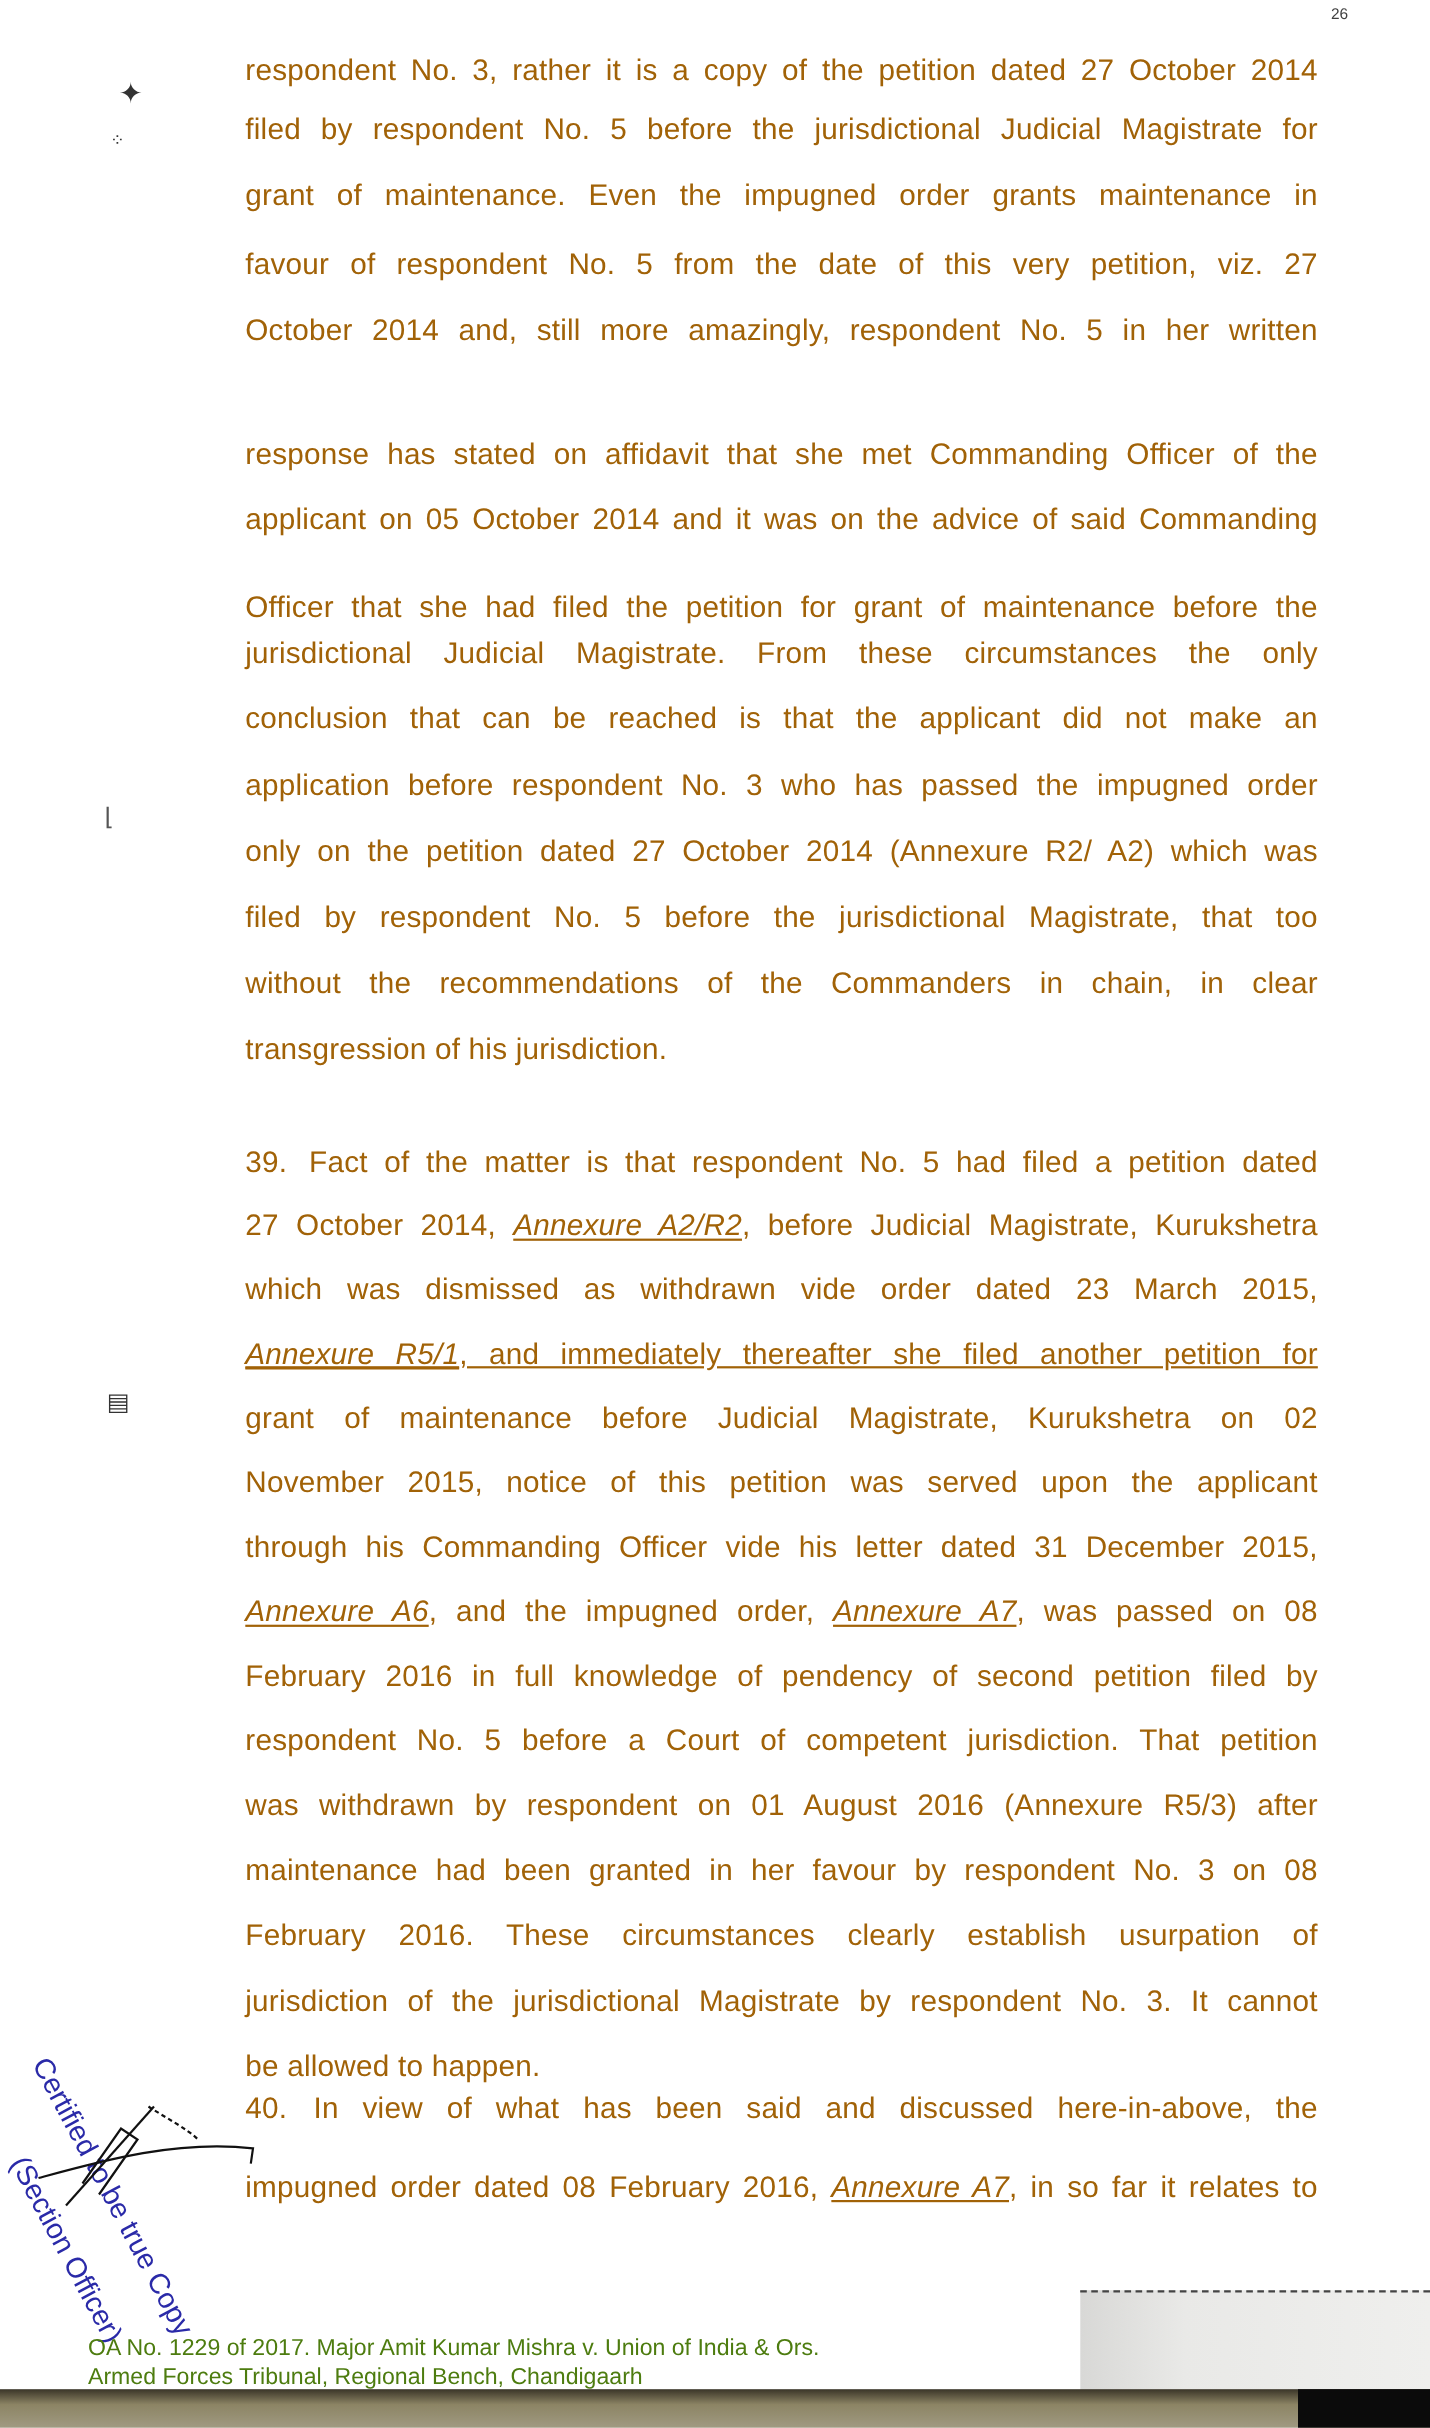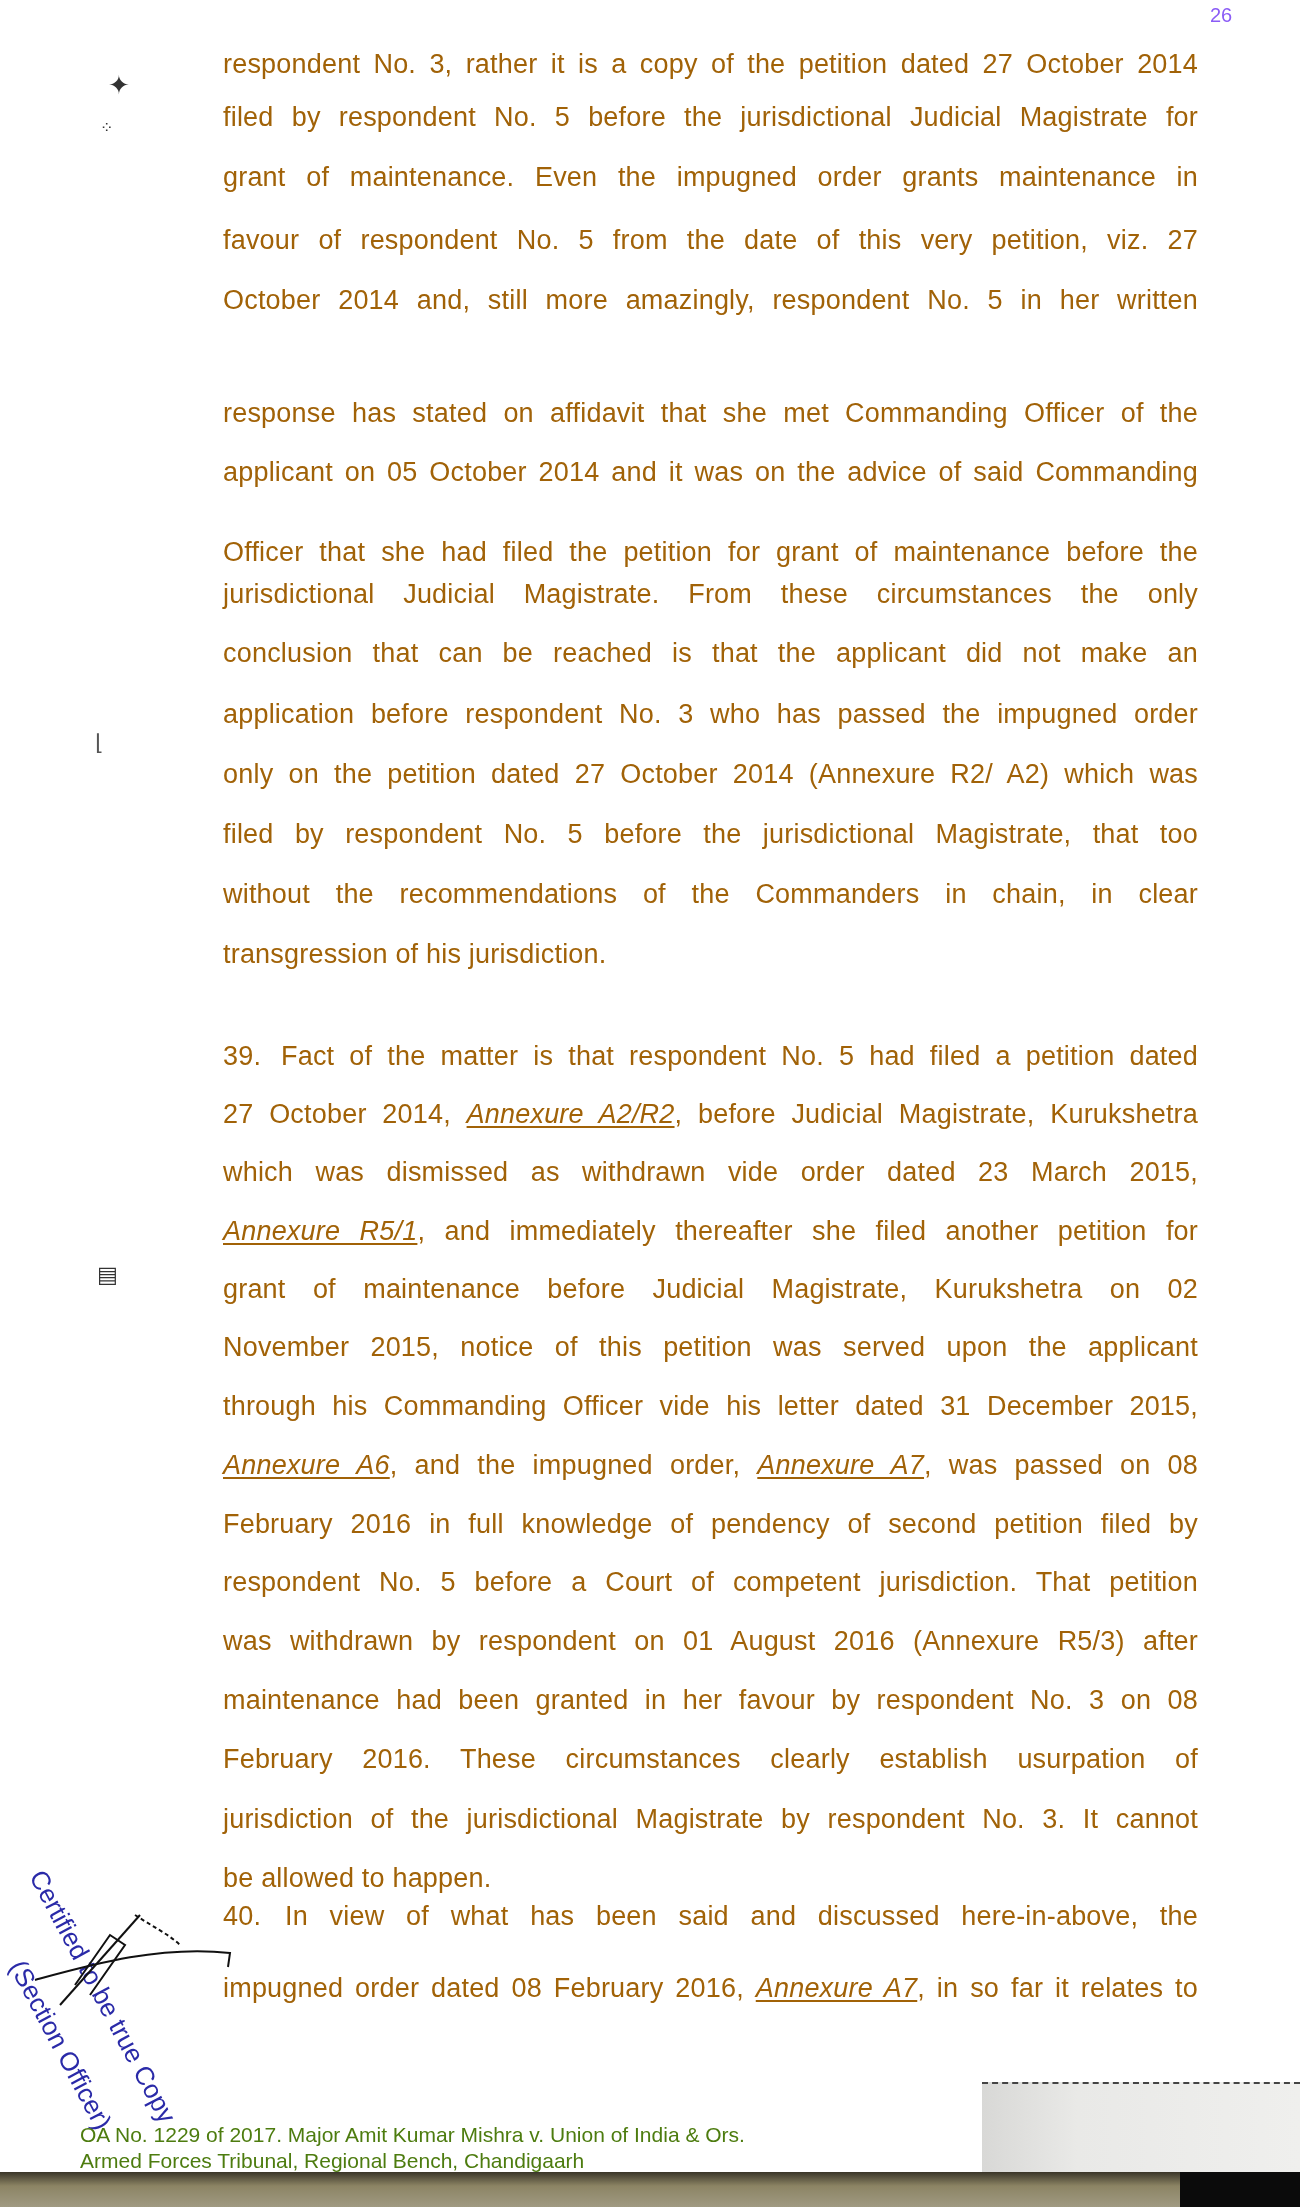--- a/index.html
+++ b/index.html
@@ -4,21 +4,21 @@
 <style>
   html, body { margin: 0; padding: 0; }
   body {
     width: 1300px; height: 2207px; position: relative; overflow: hidden;
     background: #ffffff;
     font-family: "Liberation Sans", "DejaVu Sans", sans-serif;
     color: #1a1a1a;
   }
   .page-number {
     position: absolute; top: 4px; left: 1210px;
-    font-size: 20px; color: #8b5cf6;
+    font-size: 14px; color: #404040;
   }
   .text-block { position: absolute; left: 223px; width: 1000px; }
   .line {
     position: absolute; left: 0; white-space: nowrap;
     font-size: 27px; line-height: 32px; color: #a16207;
     letter-spacing: 0.2px;
   }
   .line.just { text-align: justify; text-align-last: justify; width: 975px; }
   .u { text-decoration: underline; font-style: italic; text-underline-offset: 3px; }
   .para-num { display: inline-block; width: 58px; }
@@ -71,21 +71,21 @@
   <div class="line just" style="top:758px;">only on the petition dated 27 October 2014 (Annexure R2/ A2) which was</div>
   <div class="line just" style="top:818px;">filed by respondent No. 5 before the jurisdictional Magistrate, that too</div>
   <div class="line just" style="top:878px;">without the recommendations of the Commanders in chain, in clear</div>
   <div class="line" style="top:938px;">transgression of his jurisdiction.</div>
 </div>
 
 <div class="text-block">
   <div class="line just" style="top:1040px;"><span class="para-num">39.</span><span>Fact of the matter is that respondent No. 5 had filed a petition dated</span></div>
   <div class="line just" style="top:1098px;"><span>27 October 2014, </span><span class="u">Annexure A2/R2</span><span>, before Judicial Magistrate, Kurukshetra</span></div>
   <div class="line just" style="top:1156px;">which was dismissed as withdrawn vide order dated 23 March 2015,</div>
-  <div class="line just" style="top:1215px;"><span class="u">Annexure R5/1</span><span>, and immediately thereafter she filed another petition for</span></div>
+  <div class="line just" style="top:1215px;text-decoration:underline;"><span class="u">Annexure R5/1</span><span>, and immediately thereafter she filed another petition for</span></div>
   <div class="line just" style="top:1273px;">grant of maintenance before Judicial Magistrate, Kurukshetra on 02</div>
   <div class="line just" style="top:1331px;">November 2015, notice of this petition was served upon the applicant</div>
   <div class="line just" style="top:1390px;">through his Commanding Officer vide his letter dated 31 December 2015,</div>
   <div class="line just" style="top:1449px;"><span class="u">Annexure A6</span><span>, and the impugned order, </span><span class="u">Annexure A7</span><span>, was passed on 08</span></div>
   <div class="line just" style="top:1508px;">February 2016 in full knowledge of pendency of second petition filed by</div>
   <div class="line just" style="top:1566px;">respondent No. 5 before a Court of competent jurisdiction. That petition</div>
   <div class="line just" style="top:1625px;">was withdrawn by respondent on 01 August 2016 (Annexure R5/3) after</div>
   <div class="line just" style="top:1684px;">maintenance had been granted in her favour by respondent No. 3 on 08</div>
   <div class="line just" style="top:1743px;">February 2016. These circumstances clearly establish usurpation of</div>
   <div class="line just" style="top:1803px;">jurisdiction of the jurisdictional Magistrate by respondent No. 3. It cannot</div>

